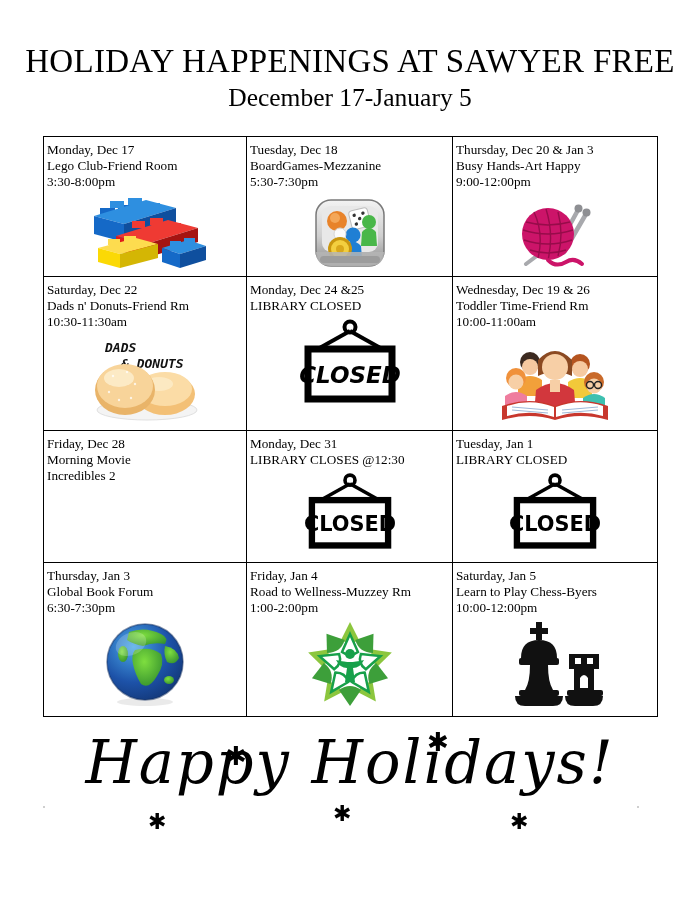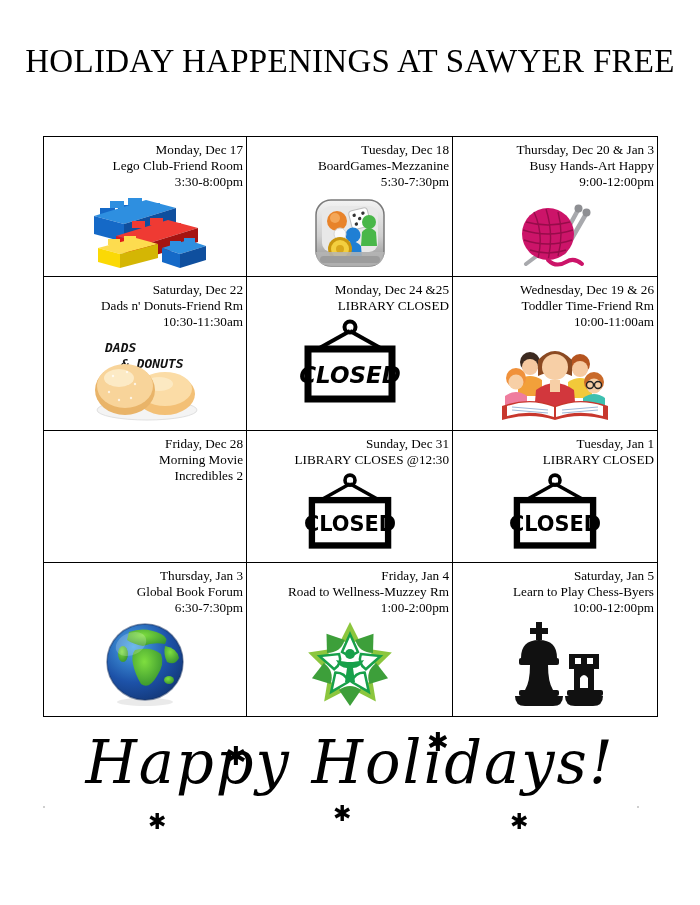--- a/index.html
+++ b/index.html
@@ -43,21 +43,21 @@
     left: 43px;
     top: 136px;
     width: 614px;
     border-collapse: collapse;
     table-layout: fixed;
   }
   .calendar td {
     border: 1.3px solid #000000;
     vertical-align: top;
     padding: 5px 3px 4px 3px;
-    text-align: right;
+    text-align: left;
   }
   .col-a { width: 203px; }
   .col-b { width: 206px; }
   .col-c { width: 205px; }
 
   .cell-text {
     font-size: 13.2px;
     line-height: 1.21;
   }
   .cell-text div { white-space: nowrap; }
@@ -104,20 +104,21 @@
     width: 2px;
     height: 2px;
     background: #cfcfcf;
   }
 </style>
 </head>
 <body>
 
 <div class="title-block">
   <div class="title-line1">HOLIDAY HAPPENINGS AT SAWYER FREE</div>
+  <div class="title-line2">December 17-January 5</div>
 </div>
 
 <table class="calendar">
   <colgroup>
     <col class="col-a">
       <col class="col-b">
       <col class="col-c">
   </colgroup>
   <tbody>
 
@@ -369,21 +370,21 @@
       <div class="cell-text">
         <div>Friday, Dec 28</div>
         <div>Morning Movie</div>
         <div>Incredibles 2</div>
       </div>
       <div class="art art-empty"></div>
     </td>
 
     <td>
       <div class="cell-text">
-        <div>Sunday, Dec 31</div>
+        <div>Monday, Dec 31</div>
         <div>LIBRARY CLOSES @12:30</div>
       </div>
       <div class="art">
         <svg width="108" height="78" viewBox="0 0 108 86">
           <circle cx="54" cy="9" r="5.5" fill="none" stroke="#000" stroke-width="4"></circle>
           <line x1="54" y1="13" x2="20" y2="32" stroke="#000" stroke-width="4"></line>
           <line x1="54" y1="13" x2="88" y2="32" stroke="#000" stroke-width="4"></line>
           <rect x="12" y="31" width="84" height="50" fill="none" stroke="#000" stroke-width="7"></rect>
           <text x="54" y="65" text-anchor="middle" font-family="'DejaVu Sans', sans-serif" font-size="23" font-weight="bold" fill="#000">CLOSED</text>
         </svg>

